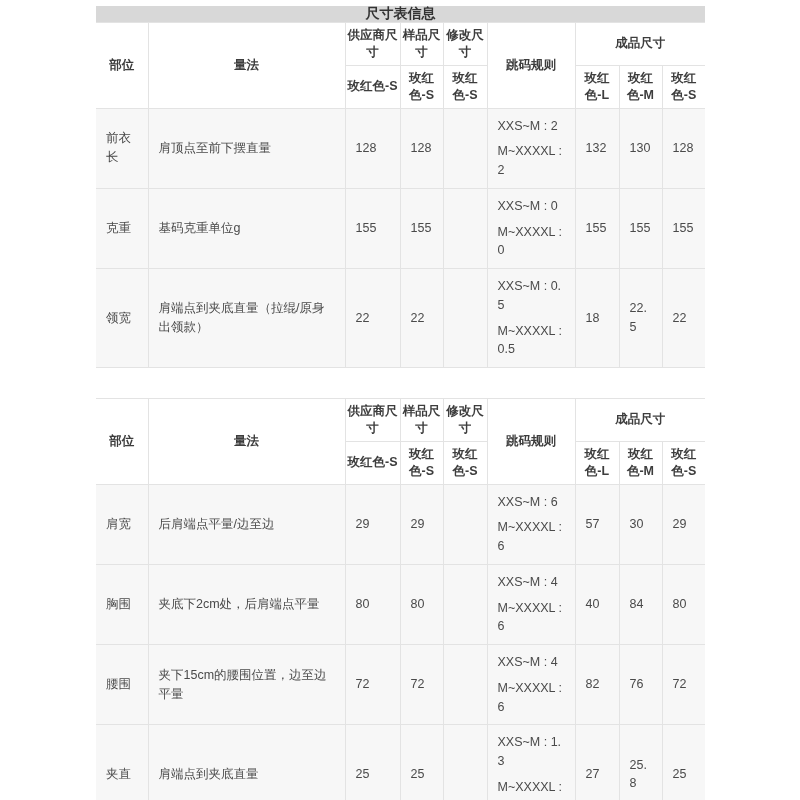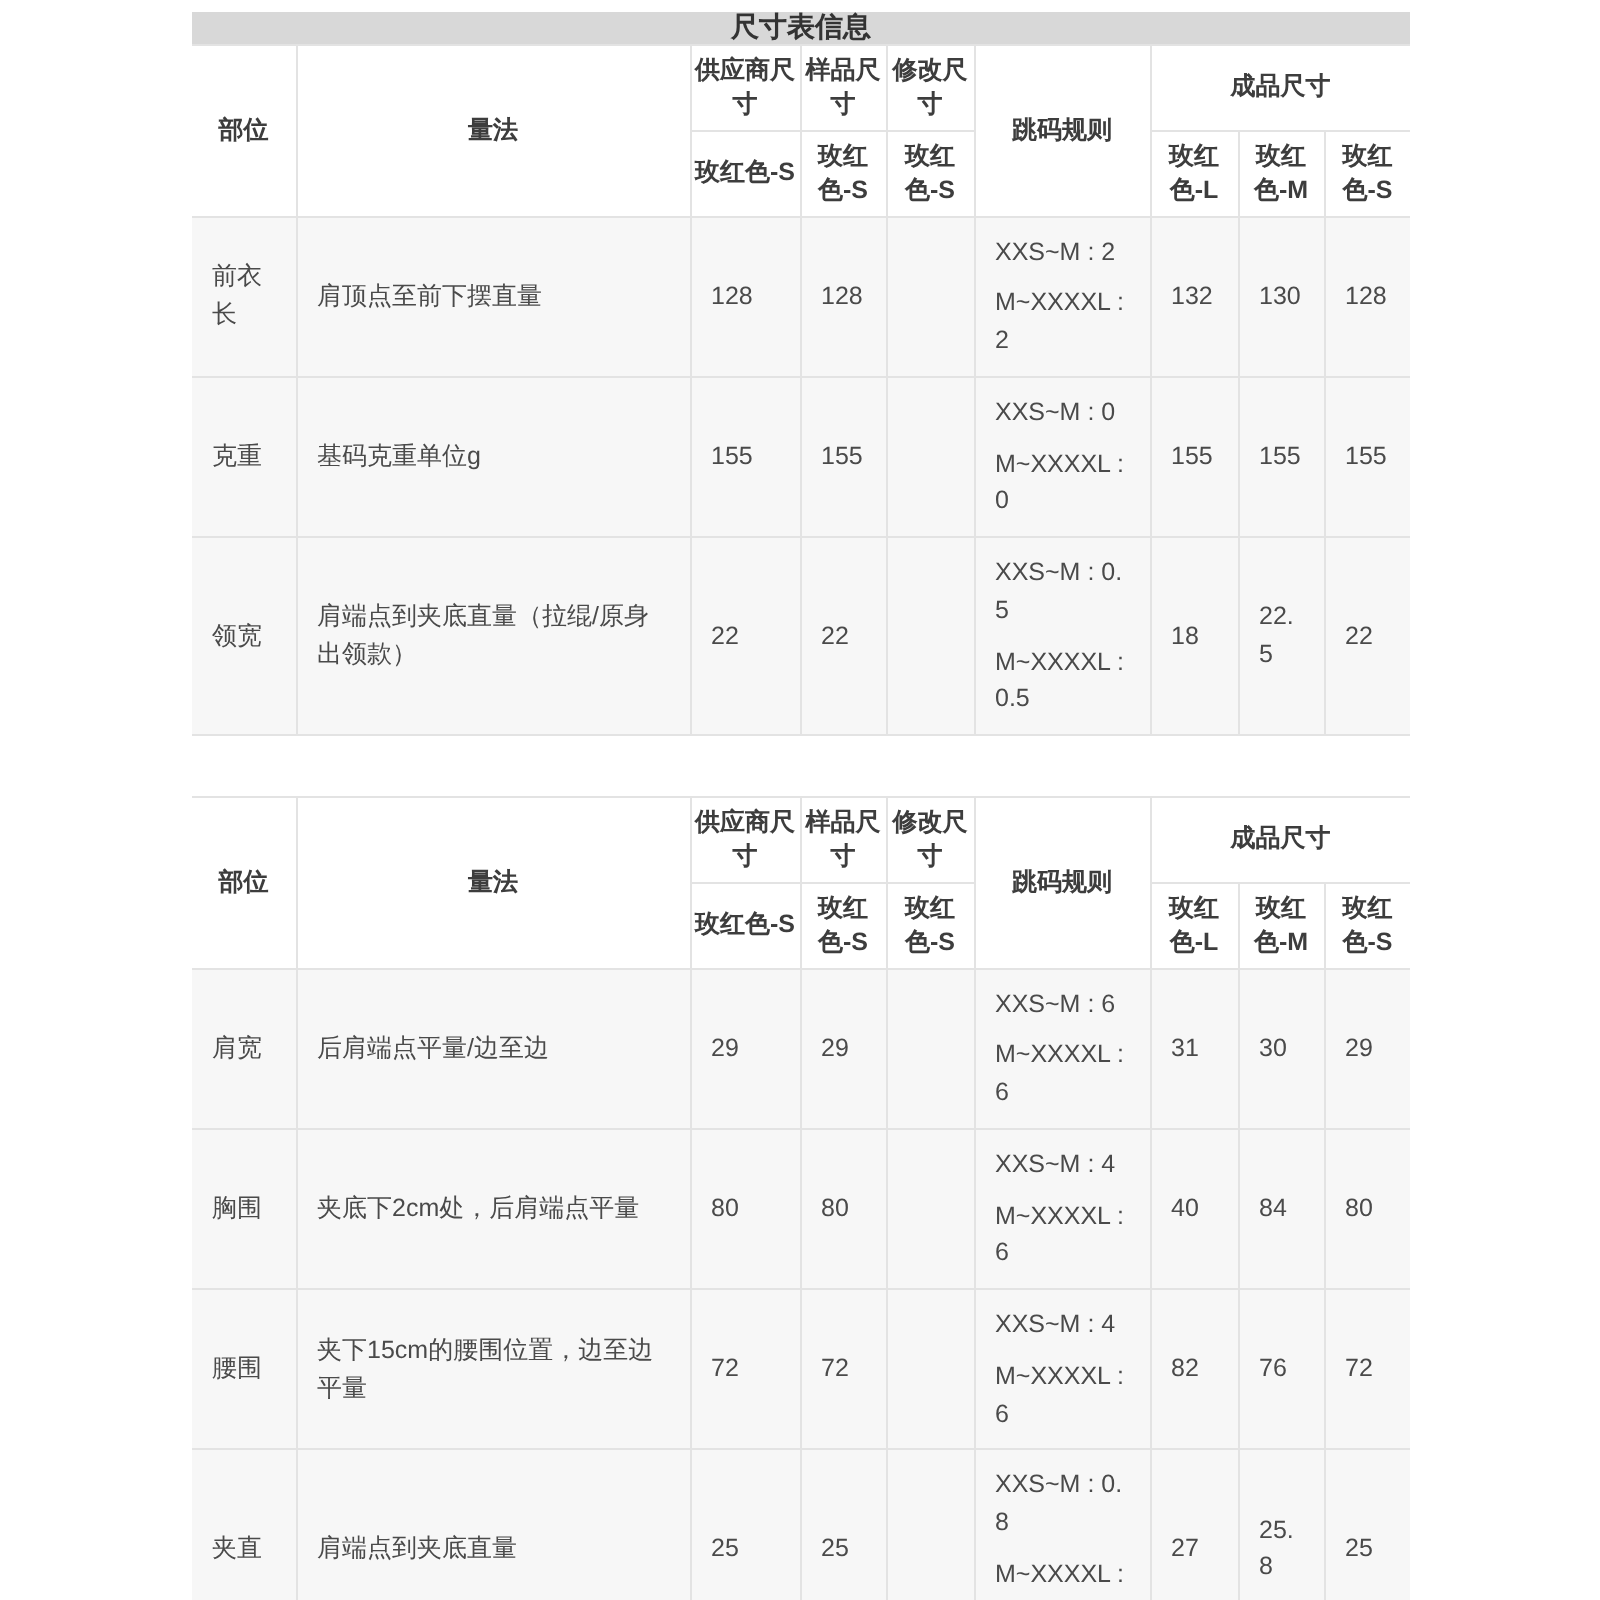--- a/index.html
+++ b/index.html
@@ -190,21 +190,21 @@
       <tr>
         <td>肩宽</td>
         <td>后肩端点平量/边至边</td>
         <td>29</td>
         <td>29</td>
         <td></td>
         <td>
           <div class="rule-line">XXS~M : 6</div>
           <div class="rule-line">M~XXXXL : 6</div>
         </td>
-        <td>31</td>
+        <td>57</td>
         <td>30</td>
         <td>29</td>
       </tr>
       <tr>
         <td>胸围</td>
         <td>夹底下2cm处，后肩端点平量</td>
         <td>80</td>
         <td>80</td>
         <td></td>
         <td>
@@ -229,21 +229,21 @@
         <td>76</td>
         <td>72</td>
       </tr>
       <tr>
         <td>夹直</td>
         <td>肩端点到夹底直量</td>
         <td>25</td>
         <td>25</td>
         <td></td>
         <td>
-          <div class="rule-line">XXS~M : 0.8</div>
+          <div class="rule-line">XXS~M : 1.3</div>
           <div class="rule-line">M~XXXXL : 1.2</div>
         </td>
         <td>27</td>
         <td>25.8</td>
         <td>25</td>
       </tr>
 
     </tbody>
   </table>
 

